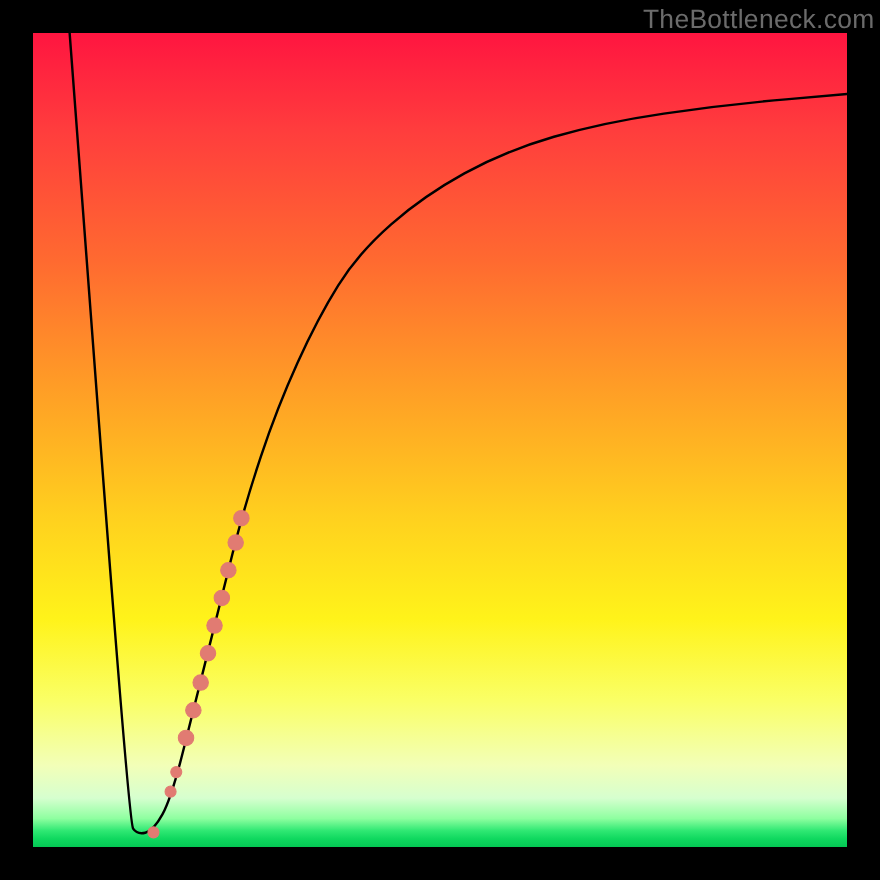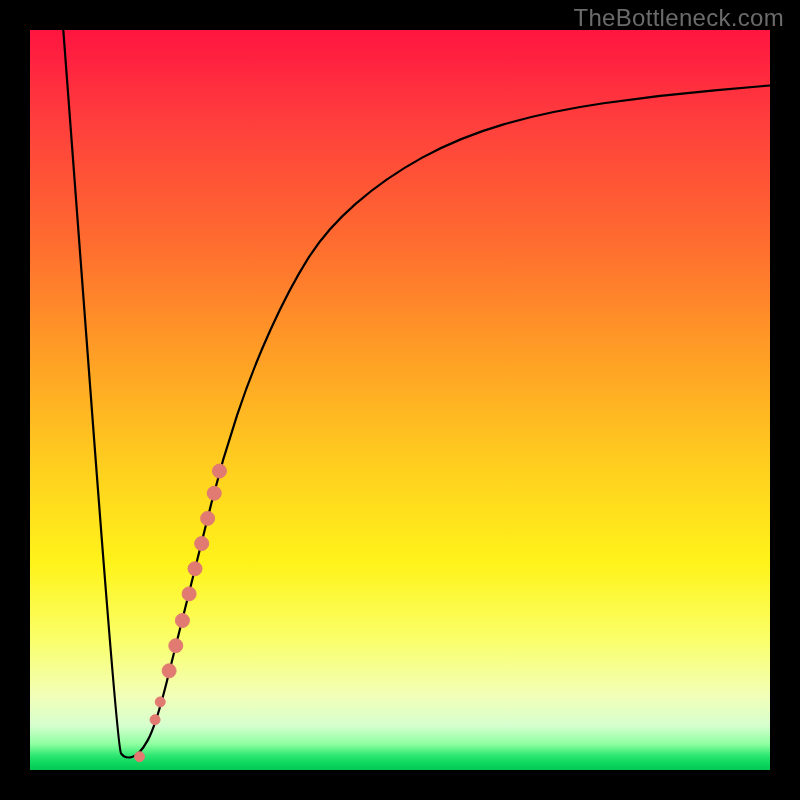--- a/index.html
+++ b/index.html
@@ -42,21 +42,21 @@
       #d6ffcf 94%,
       #8effa0 96.5%,
       #2fe873 98%,
       #0fd85f 99%,
       #04c854 100%
     );
   }
   .watermark {
     position: absolute;
     top: 4px;
-    right: 16px;
+    right: 5px;
     color: #6b6b6b;
     font-size: 24px;
     font-weight: 400;
     letter-spacing: 0.3px;
     user-select: none;
   }
   svg.curve {
     position: absolute;
     inset: 0;
     width: 100%;

